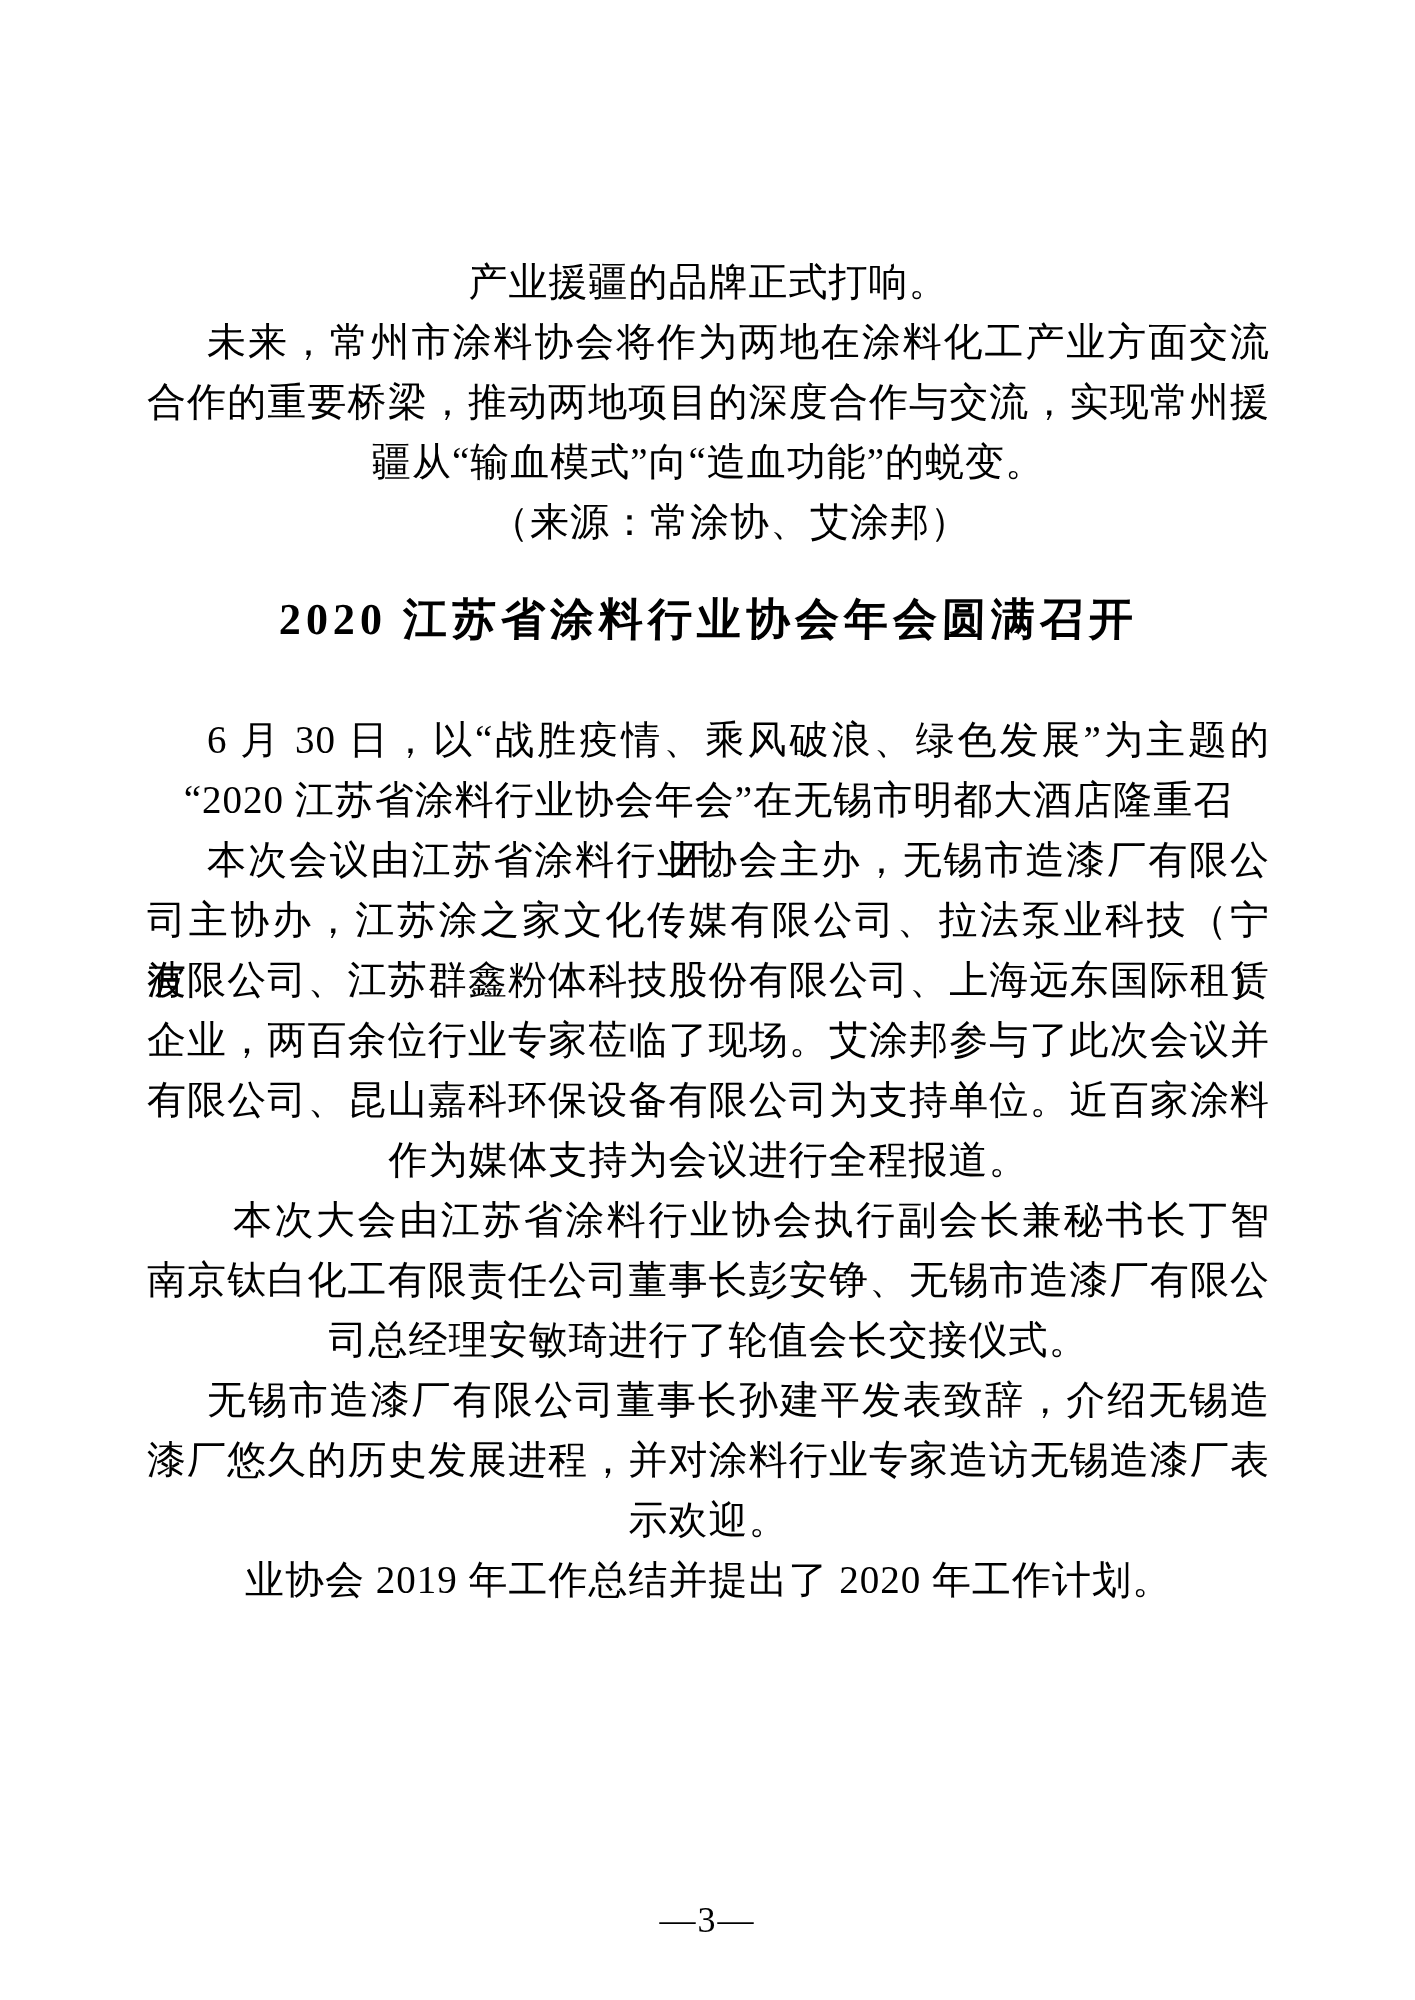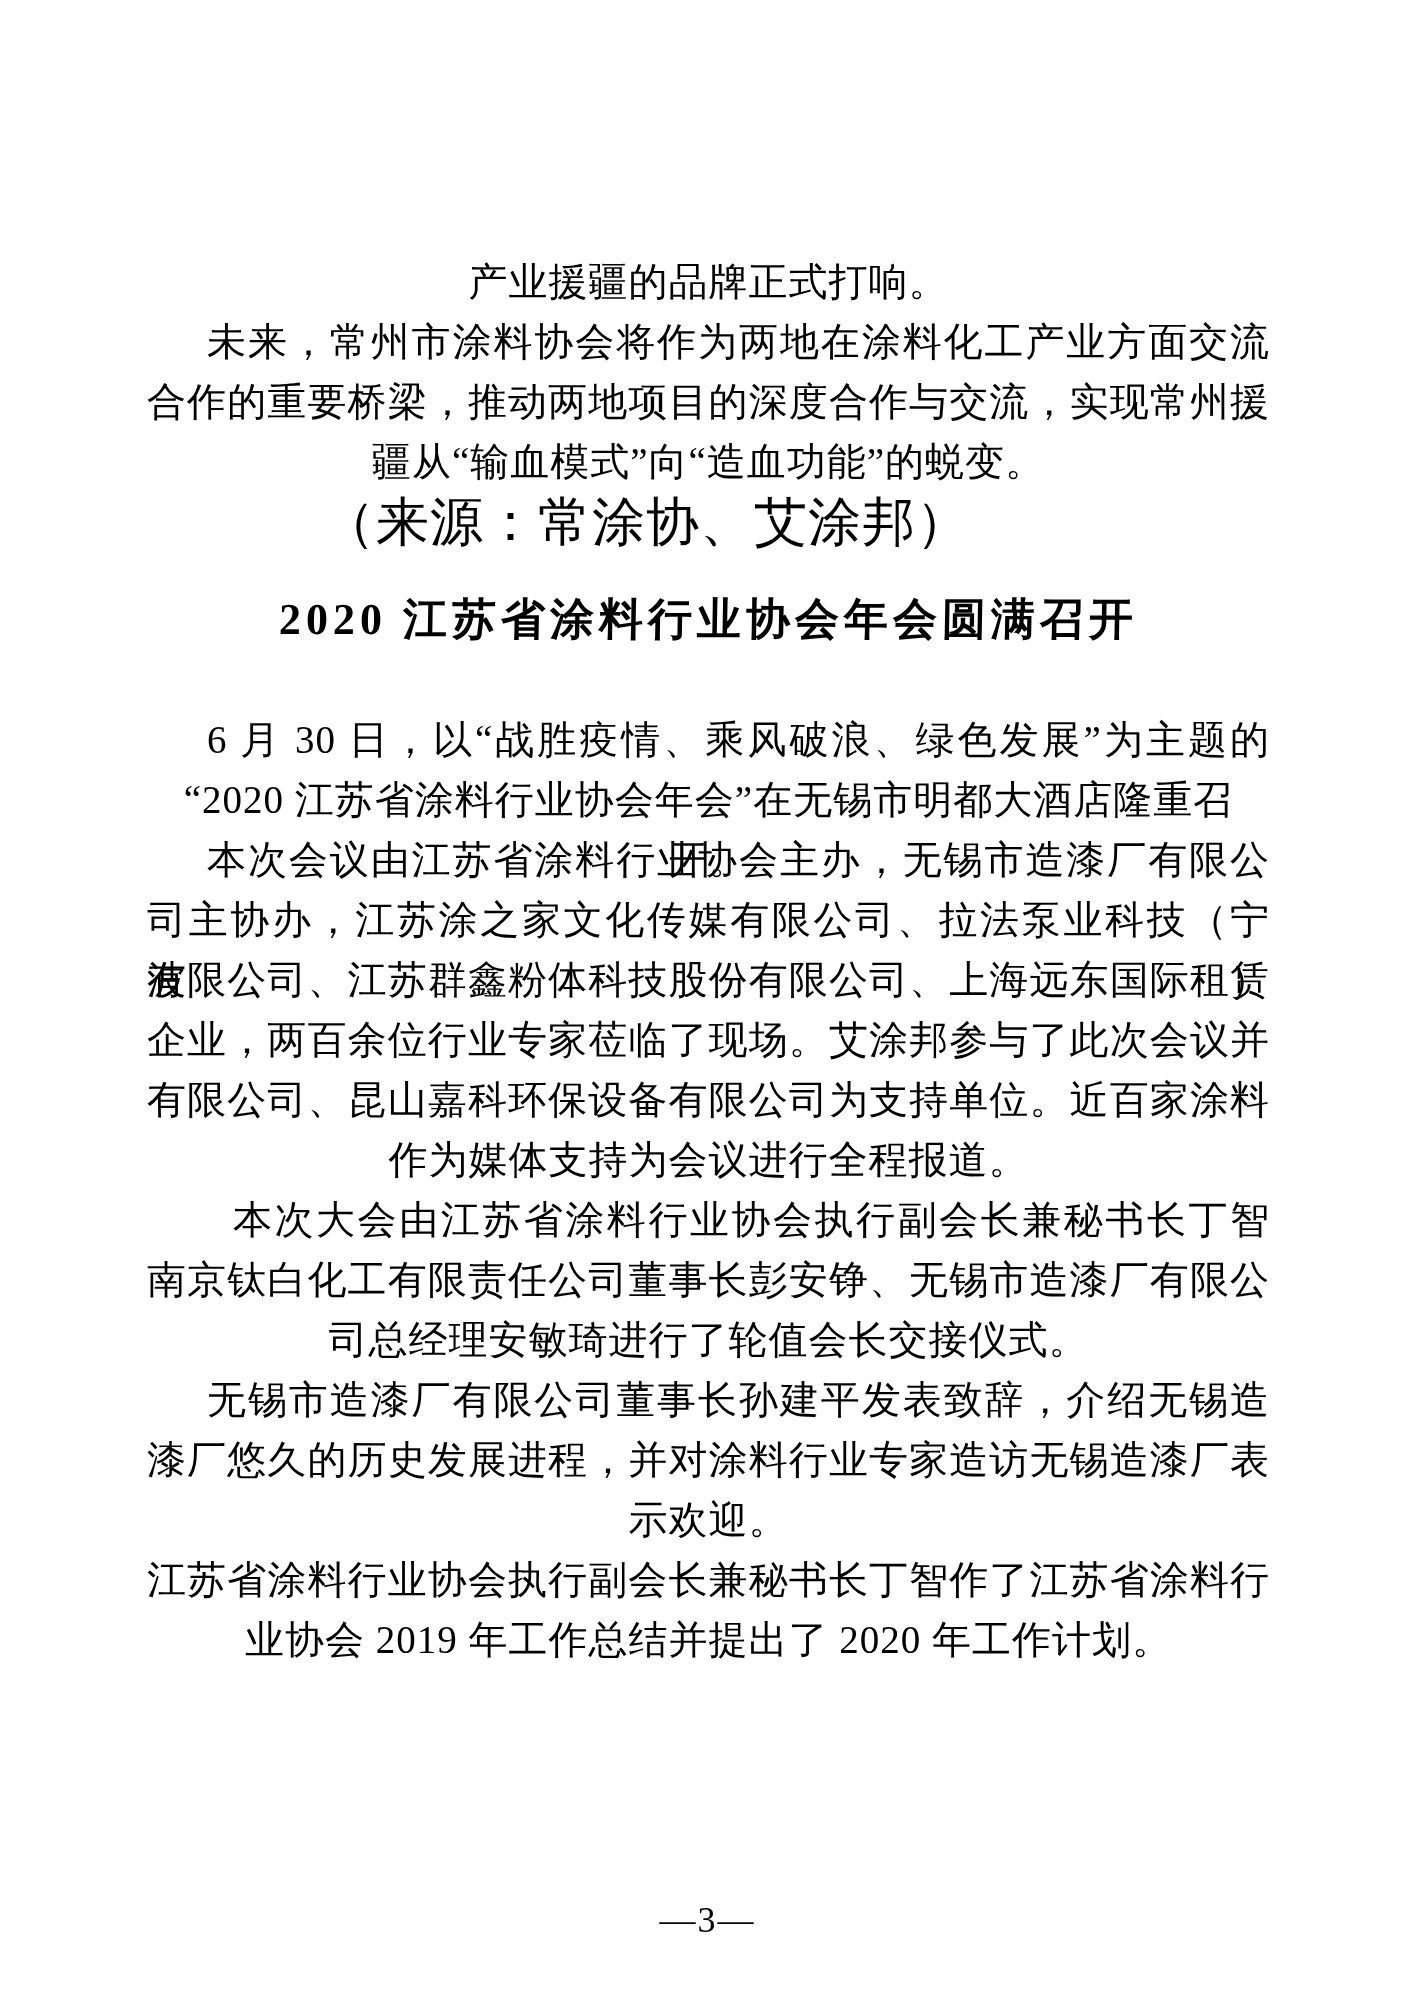--- a/index.html
+++ b/index.html
@@ -27,21 +27,21 @@
     text-align: center;
   }
   
   .fill {
     text-align: justify;
     text-align-last: justify;
   }
   .indent   { text-indent: 60px; }
   .indent-lg{ text-indent: 86px; }
   .source-line {
-    font-size: 53px;
+    font-size: 39px;
     line-height: 60px;
     height: 60px;
     text-align: right;
     padding-right: 300px;
     letter-spacing: 1px;
   }
   .article-title {
     margin-top: 34px;
     height: 68px;
     line-height: 68px;
@@ -87,19 +87,18 @@
     <div class="line fill">有限公司、江苏群鑫粉体科技股份有限公司、上海远东国际租赁</div>
     <div class="line fill">企业，两百余位行业专家莅临了现场。艾涂邦参与了此次会议并</div>
     <div class="line fill">有限公司、昆山嘉科环保设备有限公司为支持单位。近百家涂料</div>
     <div class="line">作为媒体支持为会议进行全程报道。</div>
     <div class="line indent-lg fill">本次大会由江苏省涂料行业协会执行副会长兼秘书长丁智</div>
     <div class="line fill">南京钛白化工有限责任公司董事长彭安铮、无锡市造漆厂有限公</div>
     <div class="line">司总经理安敏琦进行了轮值会长交接仪式。</div>
     <div class="line indent fill">无锡市造漆厂有限公司董事长孙建平发表致辞，介绍无锡造</div>
     <div class="line fill">漆厂悠久的历史发展进程，并对涂料行业专家造访无锡造漆厂表</div>
     <div class="line">示欢迎。</div>
-    <div class="line fill">江苏省涂料行业协会执行副会长兼秘书长丁智作了江苏省涂料行</div>
     <div class="line">业协会 2019 年工作总结并提出了 2020 年工作计划。</div>
   </div>
 
 </div>
 
 <div class="page-footer">—3—</div>
 
 </body></html>

